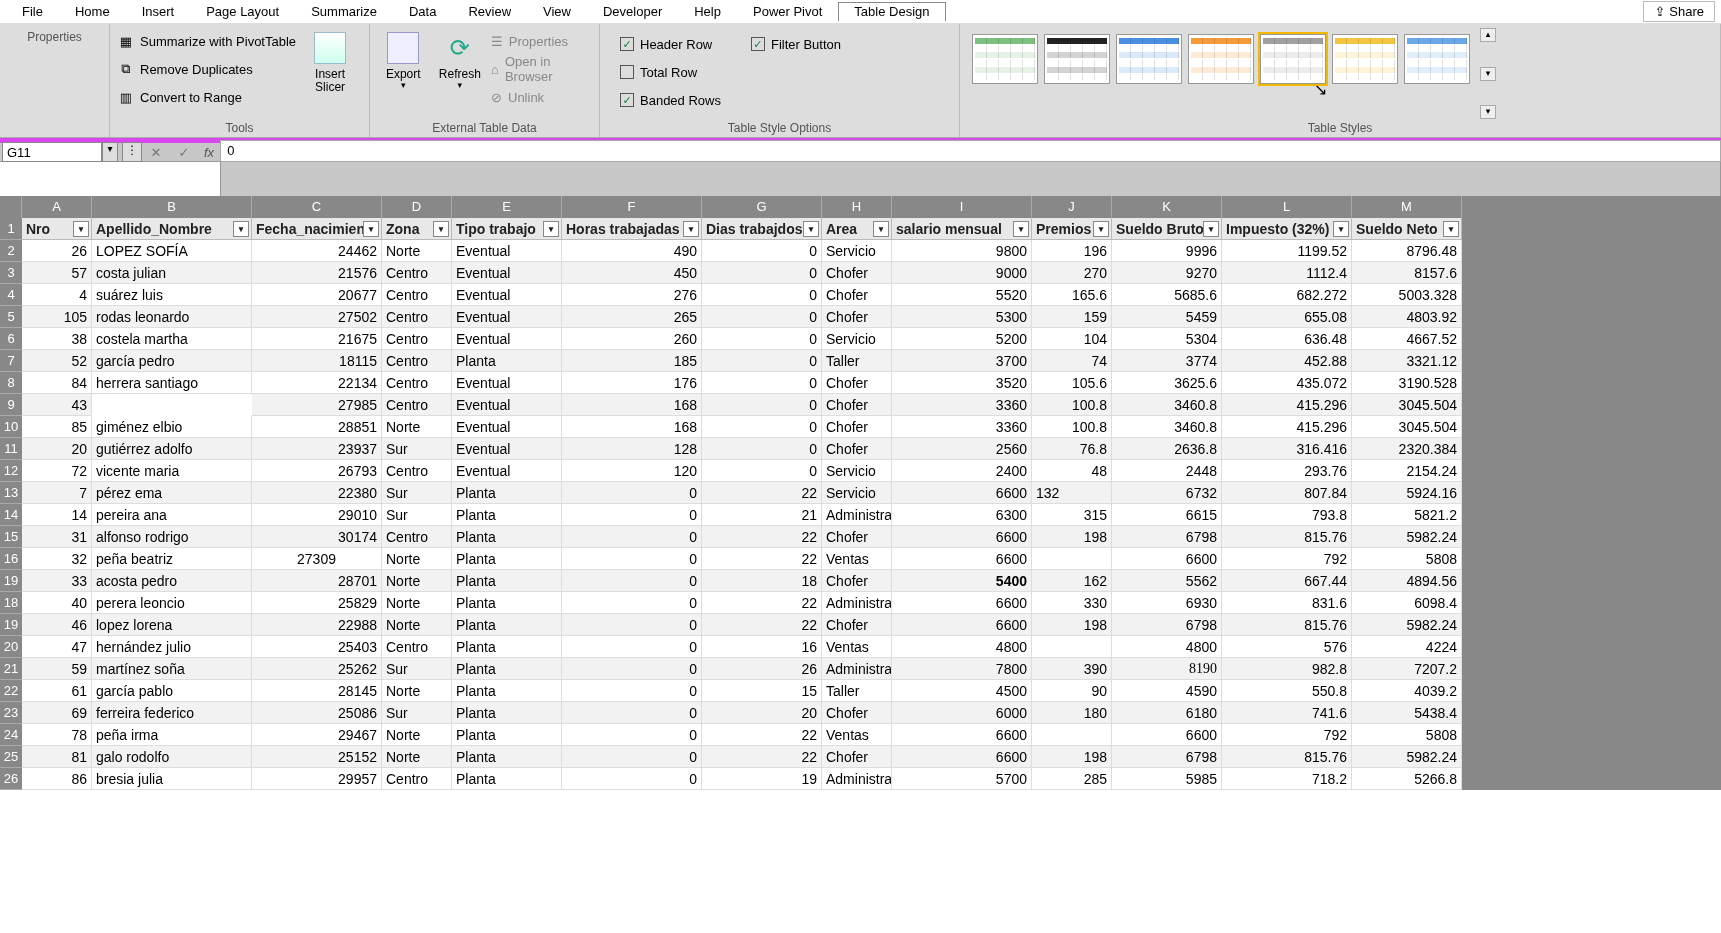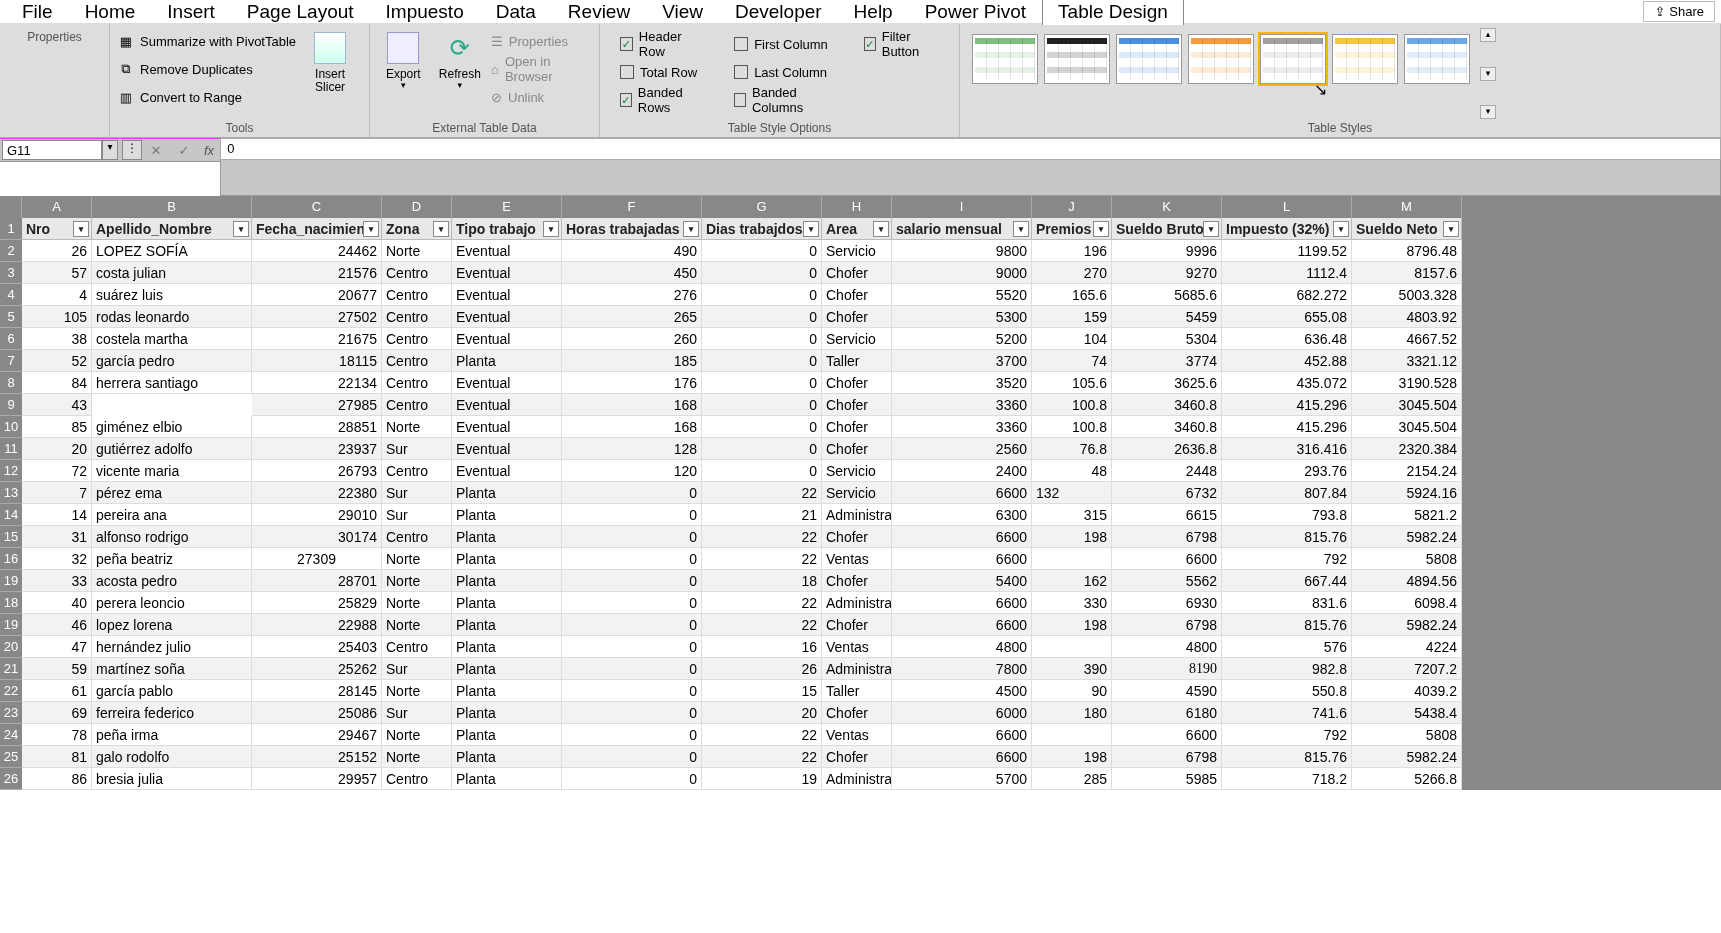--- a/index.html
+++ b/index.html
@@ -1,20 +1,20 @@
 <!DOCTYPE html>
 <html><head>
 <meta charset="utf-8">
 <style>
 * { margin: 0; padding: 0; box-sizing: border-box; font-family: "Segoe UI", Arial, sans-serif; }
 body { background: #fff; overflow: hidden; width: 1721px; height: 933px; position: relative; }
 
 
 .menubar { height: 24px; display: flex; align-items: center; padding: 0 6px; background: #fff; border-bottom: 1px solid #ddd; }
-.menubar .item { padding: 2px 16px; font-size: 19px; cursor: pointer; }
+.menubar .item { padding: 2px 16px; font-size: 13px; cursor: pointer; }
 .menubar .item.active { border: 1px solid #888; border-bottom: none; padding: 1px 15px; background: #fff; }
 .share-btn { margin-left: auto; border: 1px solid #bbb; padding: 2px 10px; font-size: 13px; display: flex; align-items: center; gap: 4px; }
 
 
 .ribbon { height: 114px; background: #ddd; display: flex; border-bottom: 1px solid #aaa; }
 .group { border-right: 1px solid #bbb; padding: 4px 8px 2px 8px; display: flex; flex-direction: column; justify-content: space-between; }
 .group-label { text-align: center; font-size: 12px; color: #555; padding-top: 2px; }
 .group-body { flex: 1; display: flex; gap: 6px; }
 
 
@@ -41,21 +41,21 @@
 
 .gallery { display: flex; gap: 6px; padding: 6px 4px; }
 .style-thumb { width: 66px; height: 50px; border: 1px solid #999; background: #fff; display: flex; flex-direction: column; justify-content: space-around; padding: 2px; }
 .style-thumb.sel { outline: 2px solid #f5b800; }
 .trow { height: 6px; display: flex; }
 .trow > div { flex: 1; border-right: 1px solid rgba(0,0,0,.12); }
 .gallery-arrows { width: 16px; display: flex; flex-direction: column; justify-content: space-between; }
 .gallery-arrows div { height: 14px; border: 1px solid #aaa; background: #eee; font-size: 9px; text-align: center; }
 
 
-.namebox-row { height: 24px; background: #c7c7c7; display: flex; align-items: center; border-top: 1px solid #d946ef; border-bottom: 1px solid #999; }
+.namebox-row { height: 24px; background: #c7c7c7; display: flex; align-items: center; border-top: 5px solid #d946ef; border-bottom: 1px solid #999; }
 .namebox { width: 100px; height: 20px; background: #fff; border: 1px solid #888; font-size: 13px; padding: 0 4px; margin-left: 2px; }
 .namebox-dd { width: 16px; height: 20px; background: #ddd; border: 1px solid #888; text-align: center; font-size: 10px; }
 .fx-sep { width: 20px; height: 20px; border: 1px solid #888; background: #ddd; text-align: center; margin-left: 4px; font-size: 12px; }
 .fx-btn { width: 28px; text-align: center; color: #777; font-size: 13px; }
 .fx-label { font-style: italic; font-size: 13px; padding: 0 6px; color: #555; }
 .formula-input-wrap { flex: 1; position: relative; height: 24px; }
 .formula-bar-outer { position: absolute; top: 0; left: 0; right: 0; height: 58px; background: #c7c7c7; border: 1px solid #999; }
 .formula-value { position: absolute; top: 0; left: 0; right: 0; height: 22px; background: #fff; border: 1px solid #aaa; padding: 0 6px; font-size: 13px; line-height: 20px; }
 
 
@@ -76,21 +76,21 @@
 </style>
 </head>
 <body>
 
 <div class="menubar">
   <div id="menu-items" style="display: flex;">
       <div class="item">File</div>
       <div class="item">Home</div>
       <div class="item">Insert</div>
       <div class="item">Page Layout</div>
-      <div class="item">Impuesto</div>
+      <div class="item">Summarize</div>
       <div class="item">Data</div>
       <div class="item">Review</div>
       <div class="item">View</div>
       <div class="item">Developer</div>
       <div class="item">Help</div>
       <div class="item">Power Pivot</div>
       <div class="item active">Table Design</div>
     </div>
   <div class="share-btn">
     <span>⇪</span>
@@ -163,34 +163,20 @@
             <span class="chk">✓</span>
             <span>Header Row</span>
           </div>
         <div class="checkbox-row">
             <span class="chk"></span>
             <span>Total Row</span>
           </div>
         <div class="checkbox-row">
             <span class="chk">✓</span>
             <span>Banded Rows</span>
-          </div>
-      </div>
-      <div class="style-col">
-        <div class="checkbox-row">
-            <span class="chk"></span>
-            <span>First Column</span>
-          </div>
-        <div class="checkbox-row">
-            <span class="chk"></span>
-            <span>Last Column</span>
-          </div>
-        <div class="checkbox-row">
-            <span class="chk"></span>
-            <span>Banded Columns</span>
           </div>
       </div>
       <div class="style-col">
         <div class="checkbox-row">
             <span class="chk">✓</span>
             <span>Filter Button</span>
           </div>
       </div>
     </div>
     <div class="group-label">Table Style Options</div>
@@ -825,21 +811,21 @@
       <div class="gridrow">
         <div class="row-h">19</div>
         <div class="cell even" style="width: 70px; text-align: right;">33</div>
         <div class="cell even" style="width: 160px;">acosta pedro</div>
         <div class="cell even" style="width: 130px; text-align: right;">28701</div>
         <div class="cell even" style="width: 70px;">Norte</div>
         <div class="cell even" style="width: 110px;">Planta</div>
         <div class="cell even" style="width: 140px; text-align: right;">0</div>
         <div class="cell even" style="width: 120px; text-align: right;">18</div>
         <div class="cell even" style="width: 70px;">Chofer</div>
-        <div class="cell even" style="width: 140px; text-align: right;">5400</div>
+        <div class="cell even" style="width: 140px; text-align: right; font-weight: bold;">5400</div>
         <div class="cell even" style="width: 80px; text-align: right;">162</div>
         <div class="cell even" style="width: 110px; text-align: right;">5562</div>
         <div class="cell even" style="width: 130px; text-align: right;">667.44</div>
         <div class="cell even" style="width: 110px; text-align: right;">4894.56</div>
         <div style="flex: 1 1 0%; background: rgb(136, 136, 136);"></div>
       </div>
       <div class="gridrow">
         <div class="row-h">18</div>
         <div class="cell" style="width: 70px; text-align: right;">40</div>
         <div class="cell" style="width: 160px;">perera leoncio</div>

